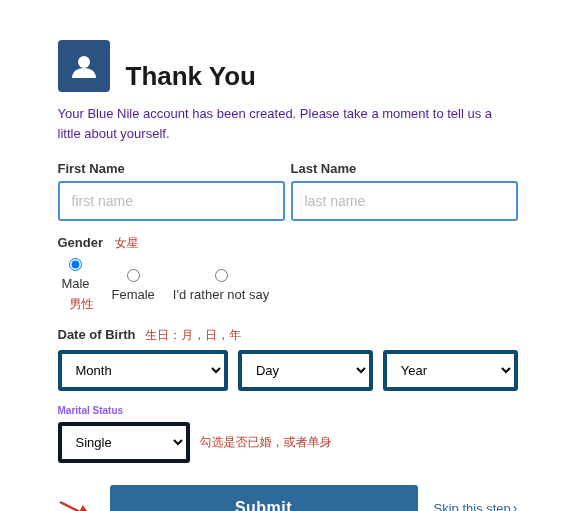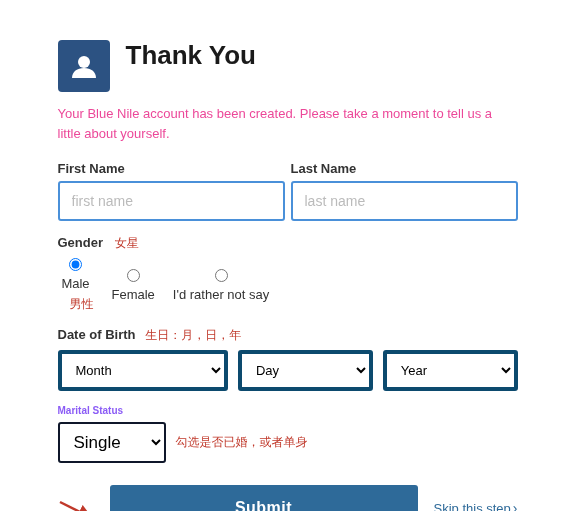--- a/index.html
+++ b/index.html
@@ -13,21 +13,21 @@
       align-items: flex-start;
       padding: 20px;
     }
     .card {
       width: 520px;
       background: #fff;
       padding: 20px 30px 30px 30px;
     }
     .header {
       display: flex;
-      align-items: flex-start;
+      align-items: flex-end;
       margin-bottom: 12px;
     }
     .avatar-box {
       width: 52px;
       height: 52px;
       background: #2c5282;
       border-radius: 4px;
       display: flex;
       align-items: center;
       justify-content: center;
@@ -37,21 +37,21 @@
     .avatar-icon-svg {
       fill: white;
     }
     .header-title {
       font-size: 26px;
       font-weight: bold;
       color: #1a1a1a;
     }
     .subtitle {
       font-size: 13px;
-      color: #ec4899;
+      color: #4c1d95;
       margin-bottom: 18px;
       line-height: 1.5;
     }
     .form-row {
       display: flex;
       gap: 6px;
       margin-bottom: 14px;
     }
     .form-group {
       display: flex;
@@ -154,26 +154,26 @@
     }
     .marital-section .section-label {
       font-size: 10px;
       font-weight: bold;
       color: #8b5cf6;
       margin-bottom: 6px;
       display: block;
     }
     .marital-section select {
       padding: 8px 10px;
-      font-size: 17px;
-      border: 2px solid #0f172a;
+      font-size: 13px;
+      border: 4px solid #0f172a;
       border-radius: 3px;
       background: #fff;
       cursor: pointer;
-      width: 108px;
+      width: 132px;
       appearance: auto;
     }
     .marital-note-red {
       color: #c0392b;
       font-size: 12px;
       margin-left: 10px;
     }
     .actions-row {
       display: flex;
       align-items: center;

